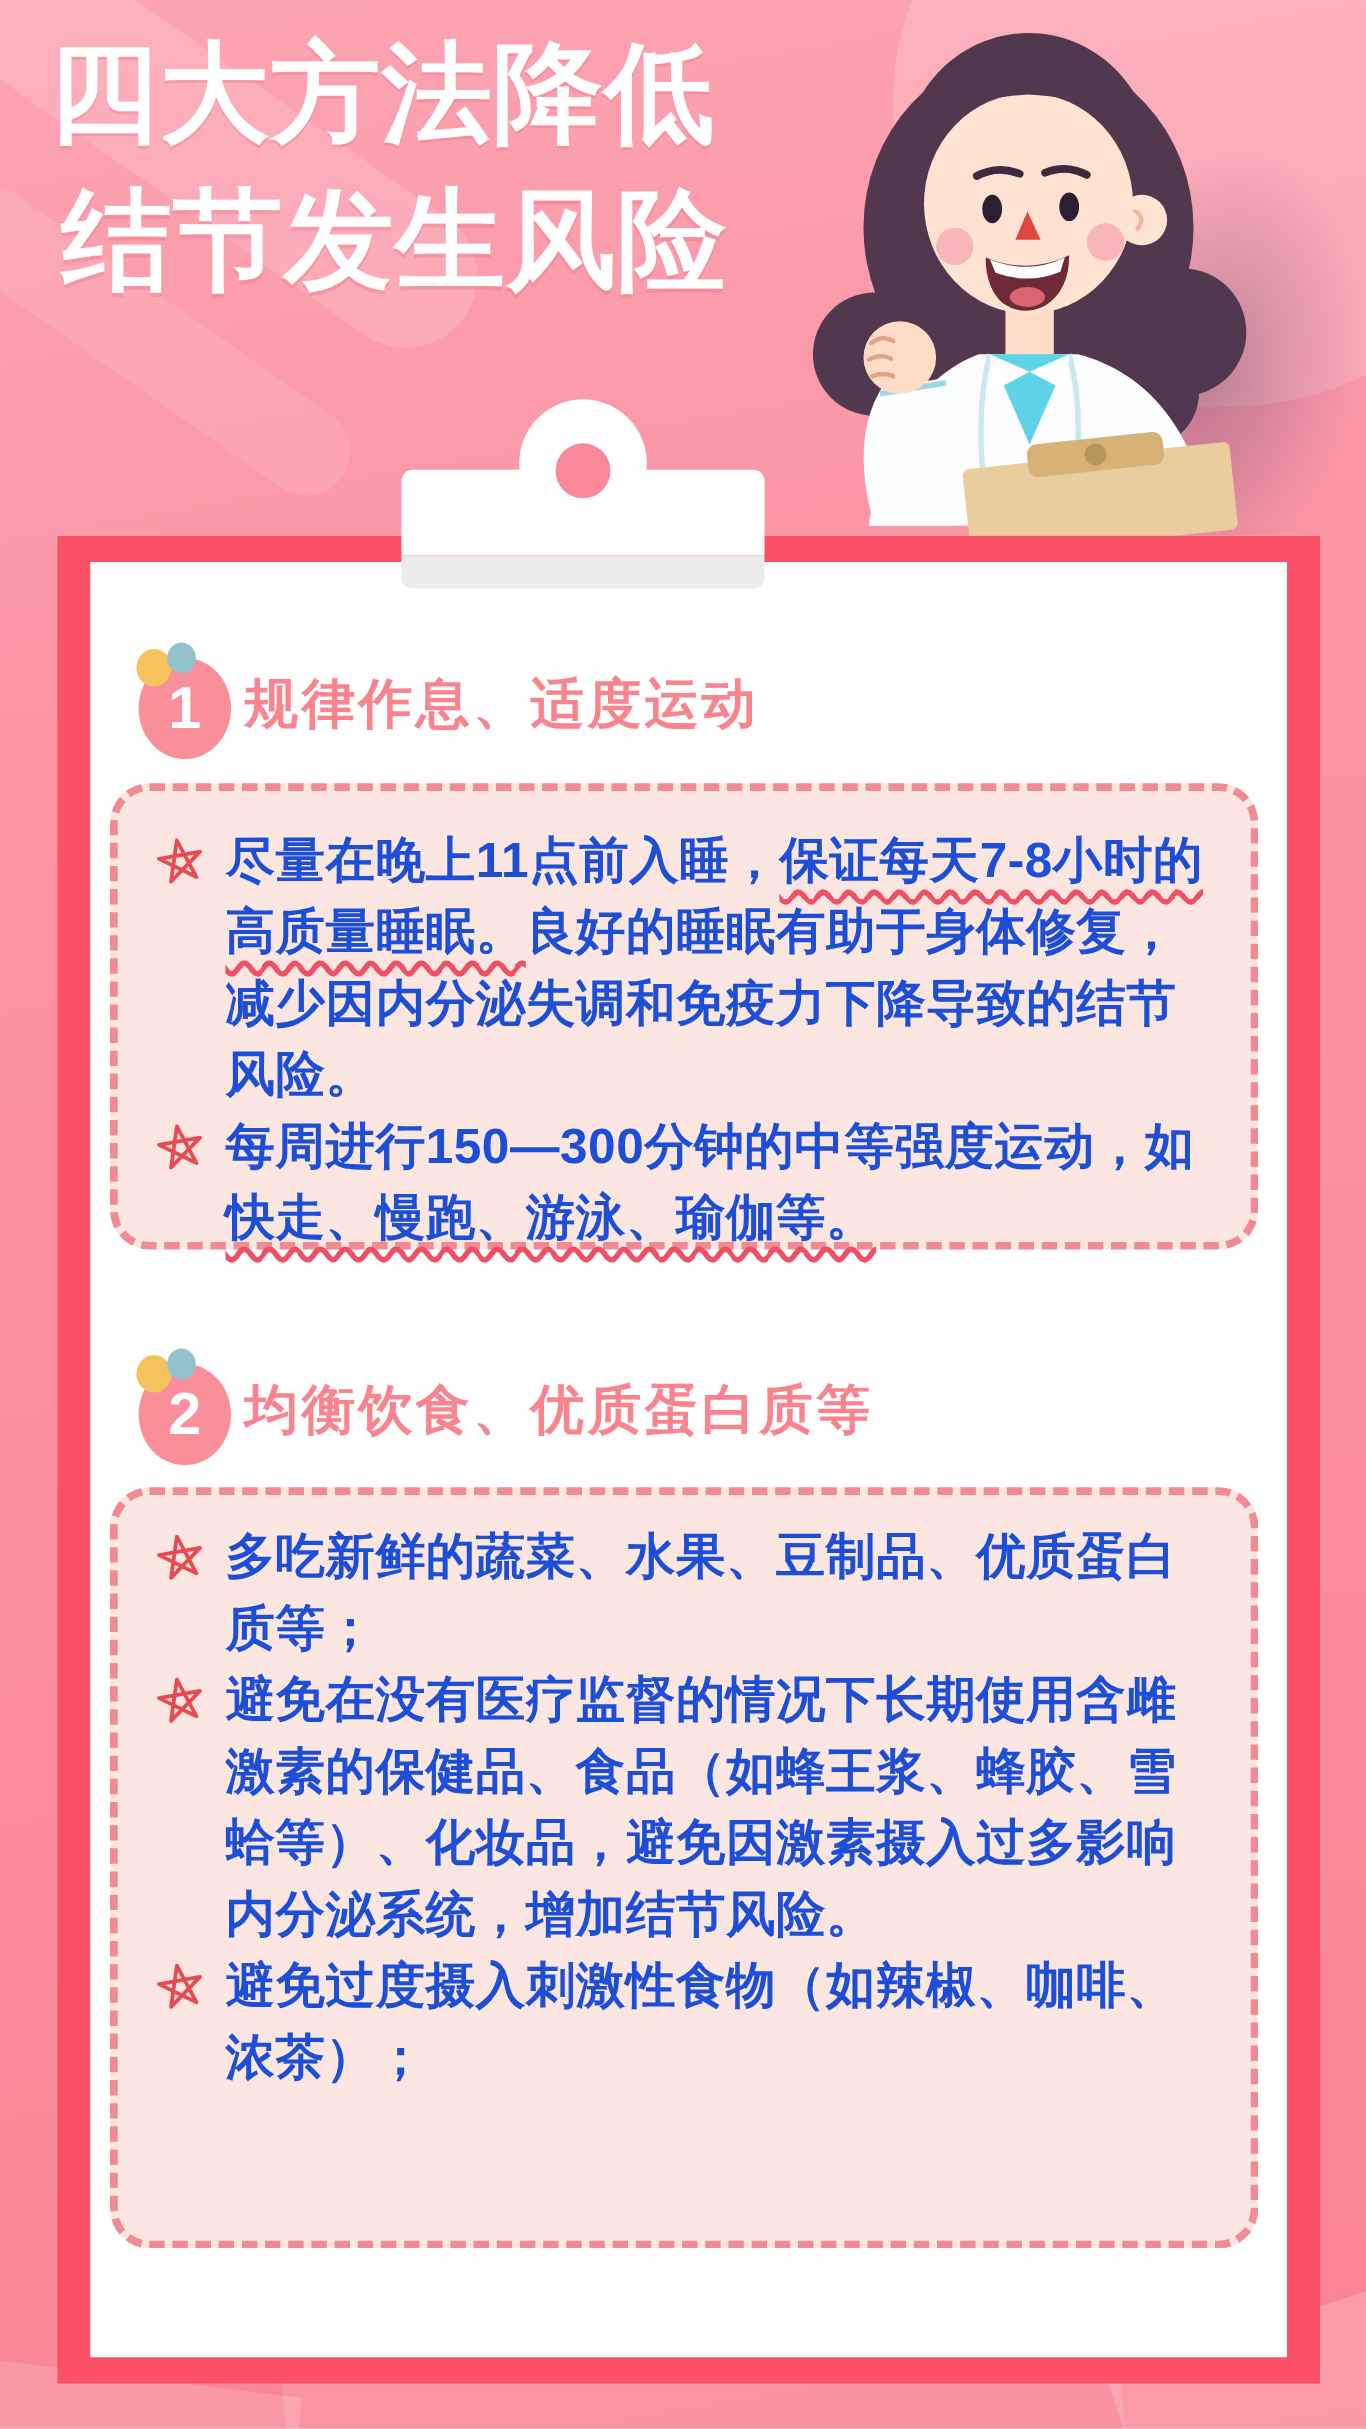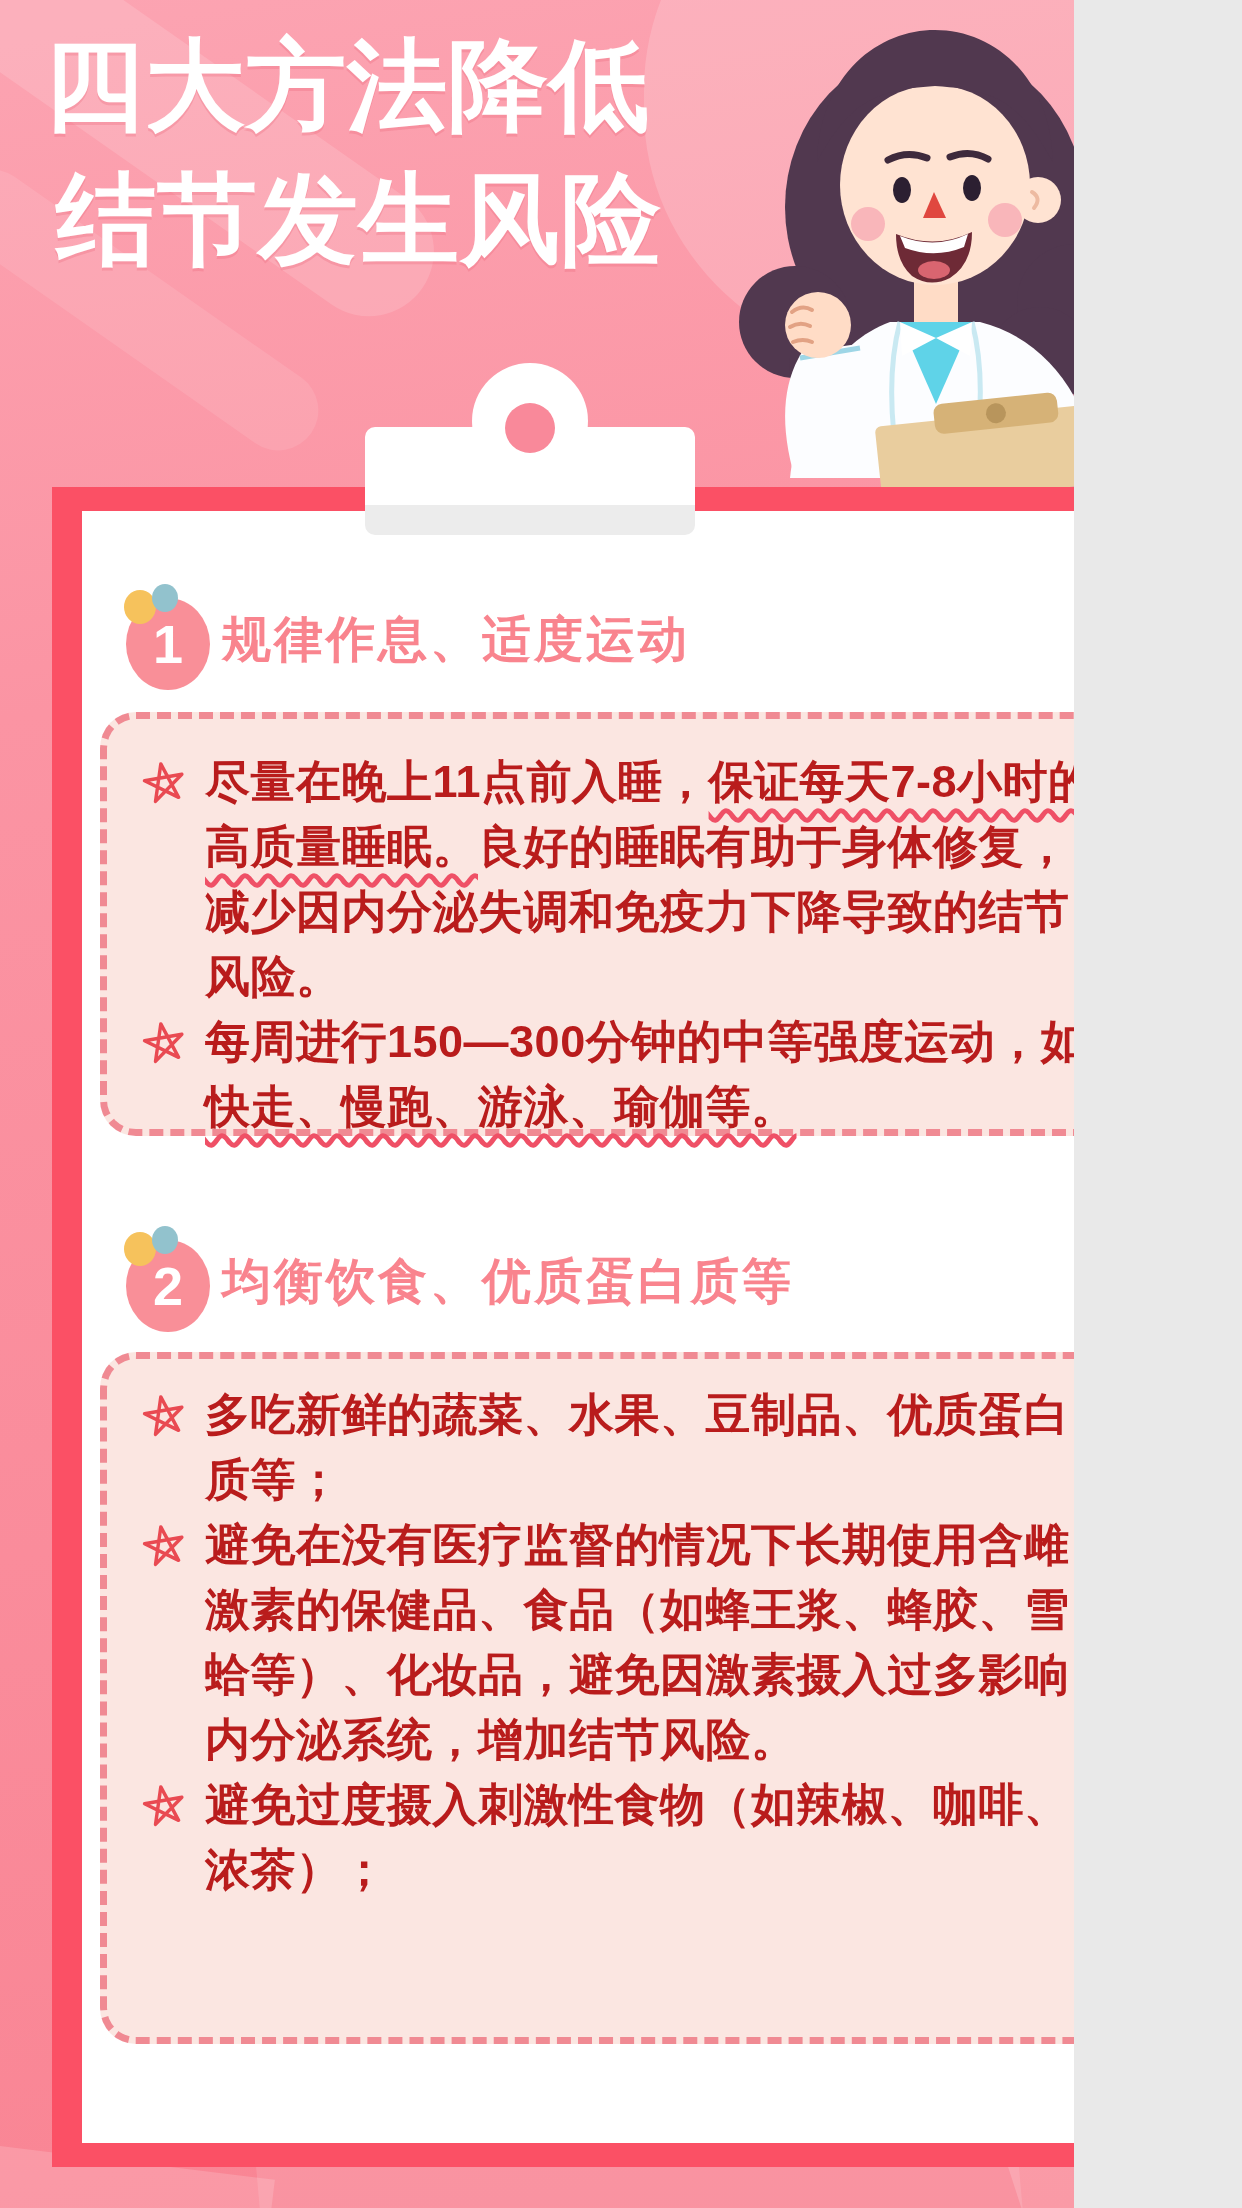--- a/index.html
+++ b/index.html
@@ -1,17 +1,17 @@
 <!DOCTYPE html>
 <html><head>
 <meta charset="utf-8">
 <style>
   html,body{margin:0;padding:0;background:#e9e9e9;}
   .page{
-    position:relative;width:1074px;height:2208px;overflow:hidden;
+    position:relative;width:1242px;height:2208px;overflow:hidden;
     background:linear-gradient(170deg,#fca4b2 0%,#fb94a3 30%,#f98493 100%);
     font-family:"Liberation Sans","DejaVu Sans",sans-serif;
   }
   
   .deco{position:absolute;background:rgba(255,255,255,.14);}
   .deco-stripe1{left:-160px;top:40px;width:640px;height:130px;border-radius:70px;transform:rotate(35deg);}
   .deco-stripe2{left:-80px;top:270px;width:430px;height:80px;border-radius:50px;transform:rotate(35deg);background:rgba(255,255,255,.10);}
   .deco-blob{right:-150px;top:-170px;width:580px;height:540px;border-radius:48%;background:rgba(255,255,255,.17);}
   .deco-b1{left:260px;top:2130px;width:760px;height:130px;transform:rotate(-5deg);background:rgba(255,255,255,.12);}
   .deco-b2{left:-50px;top:2160px;width:320px;height:100px;transform:rotate(7deg);background:rgba(255,255,255,.16);}
@@ -62,21 +62,21 @@
   .dash-box{
     position:absolute;left:100px;width:1044px;z-index:5;box-sizing:border-box;
     background:#fbe6e1;border:7px dashed #f08a93;border-radius:36px;
     padding:30px 34px 6px 34px;
   }
   .box-1{top:712px;height:424px;}
   .box-2{top:1352px;height:692px;padding-top:23px;}
   .bullet{display:flex;align-items:flex-start;}
   .bullet-star{flex:0 0 auto;width:46px;height:46px;margin:10px 18px 0 0;}
   .bullet-text{
-    margin:0;color:#b91c1c;font-size:45px;line-height:65px;font-weight:700;
+    margin:0;color:#1d4ed8;font-size:45px;line-height:65px;font-weight:700;
     letter-spacing:0.5px;
   }
   .wavy{
     text-decoration-line:underline;text-decoration-style:wavy;
     text-decoration-color:#ef5066;text-decoration-thickness:5px;
     text-underline-offset:12px;
   }
 </style>
 </head>
 <body>

